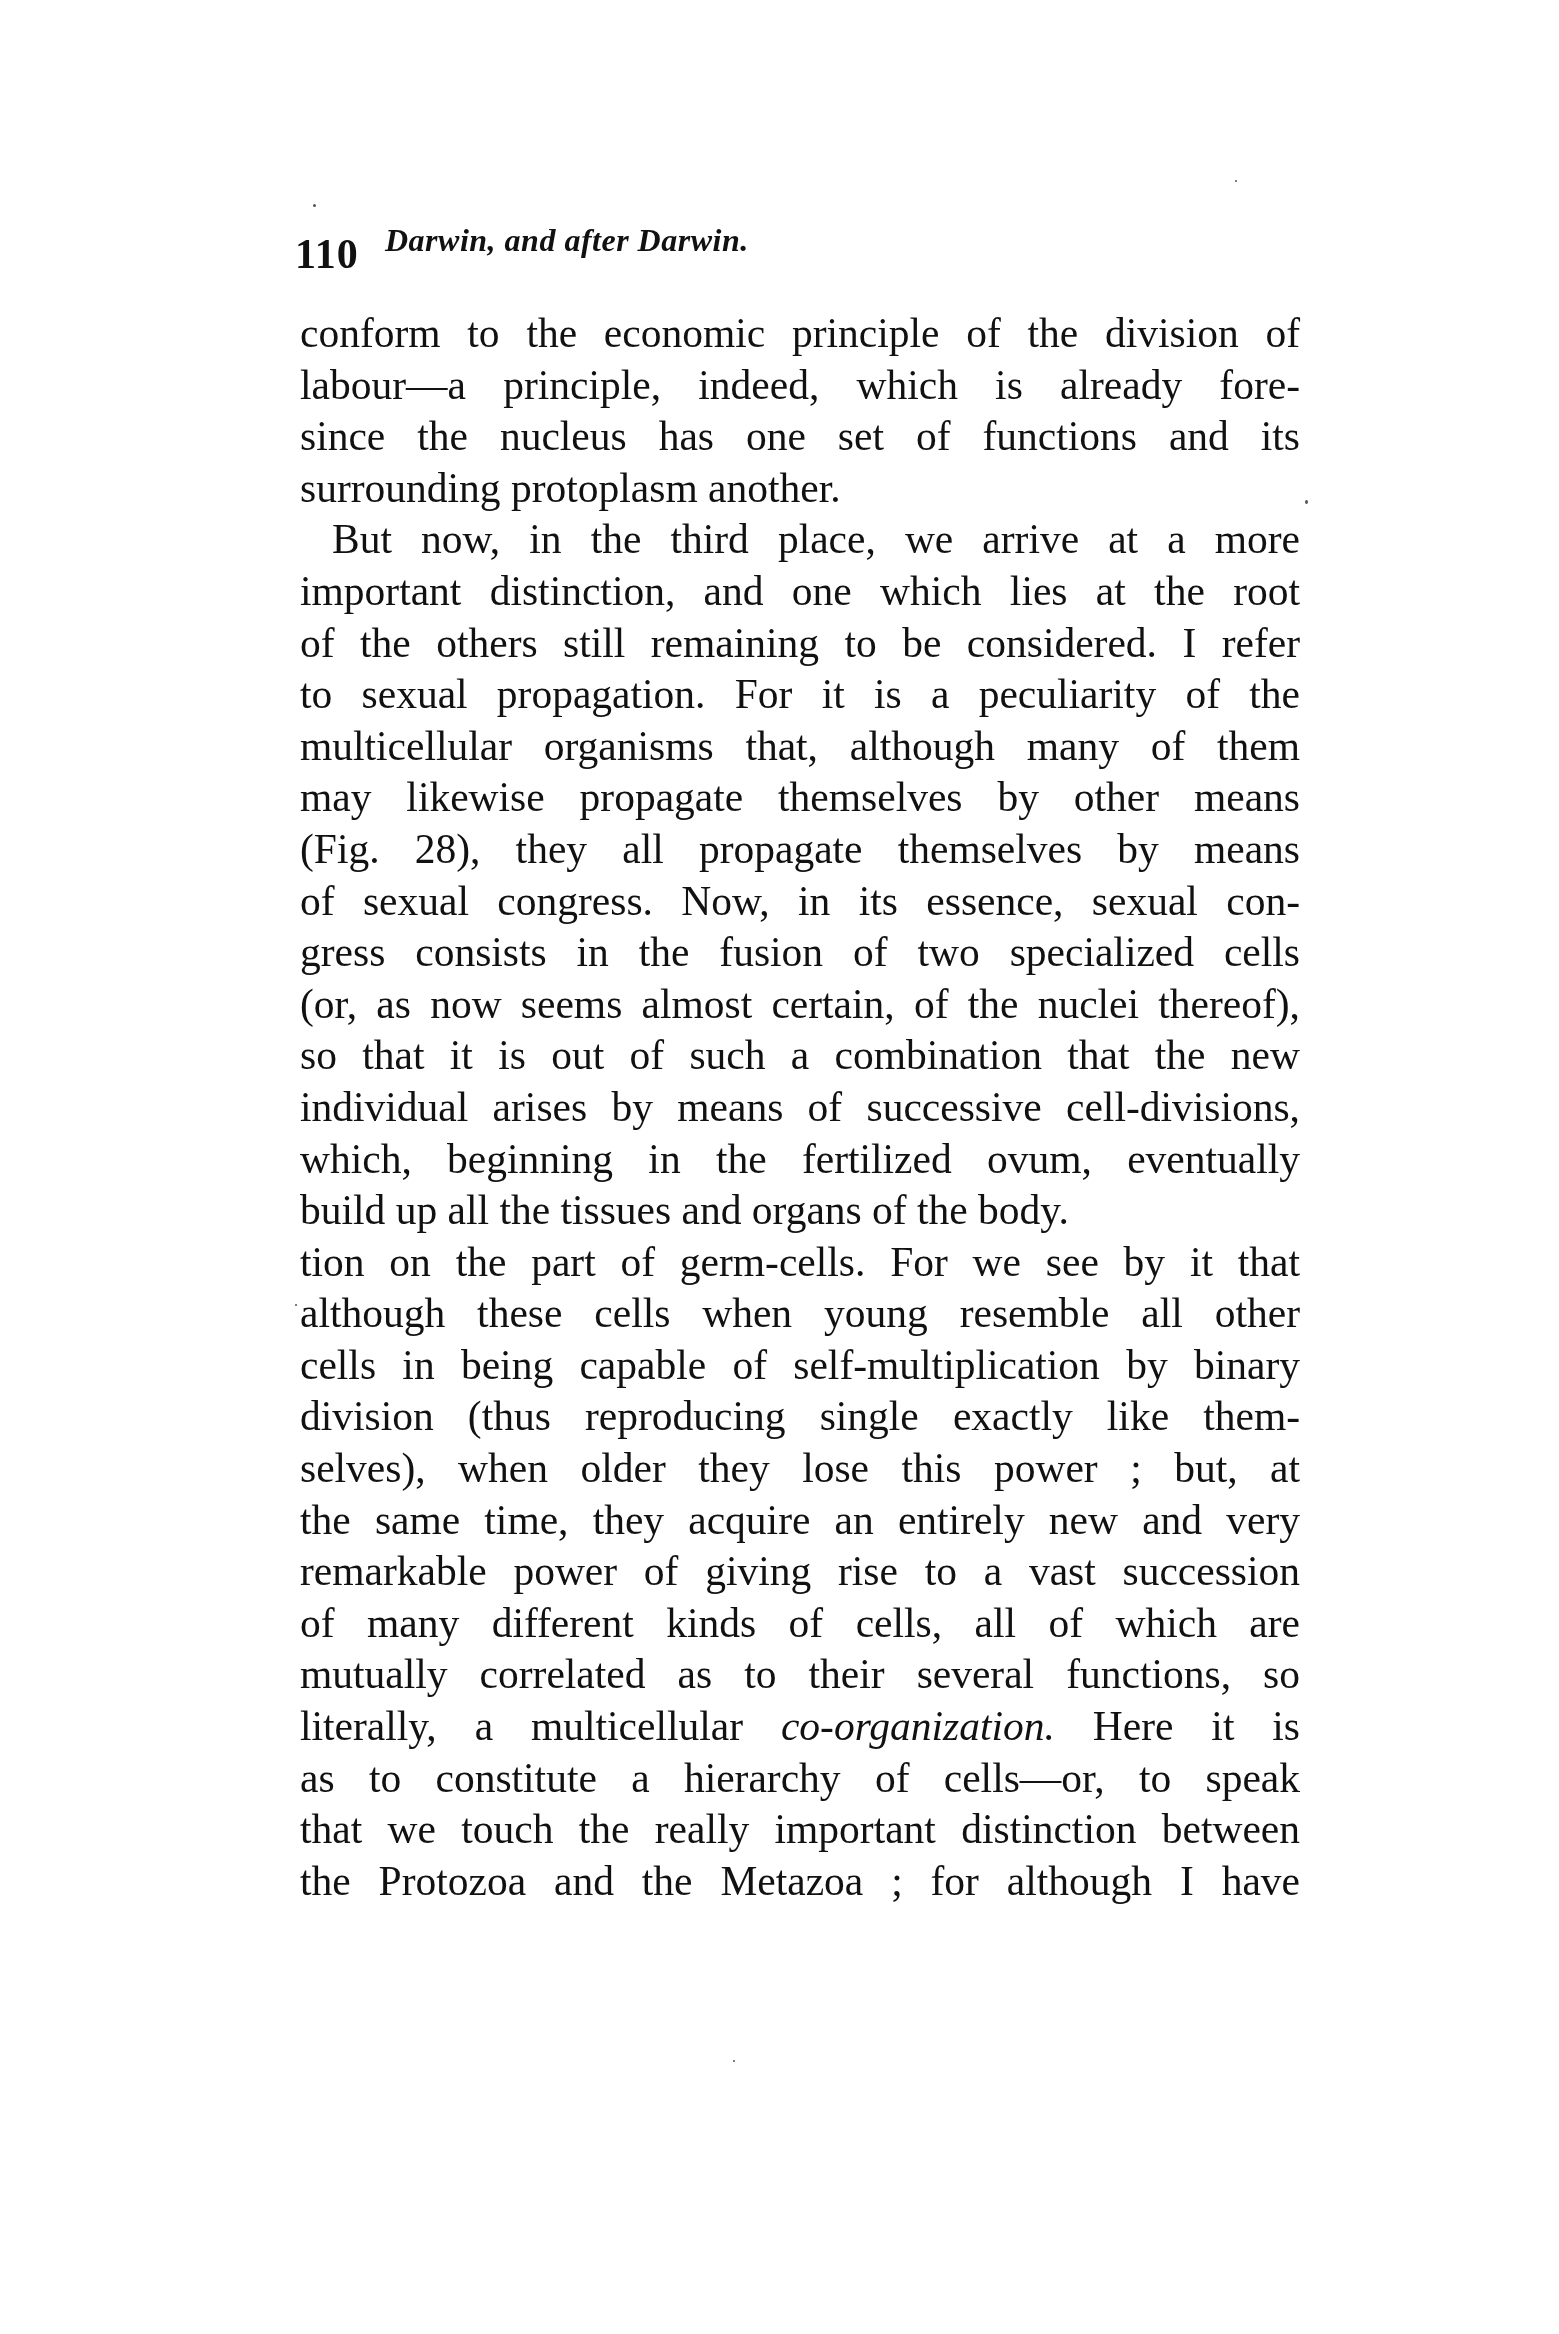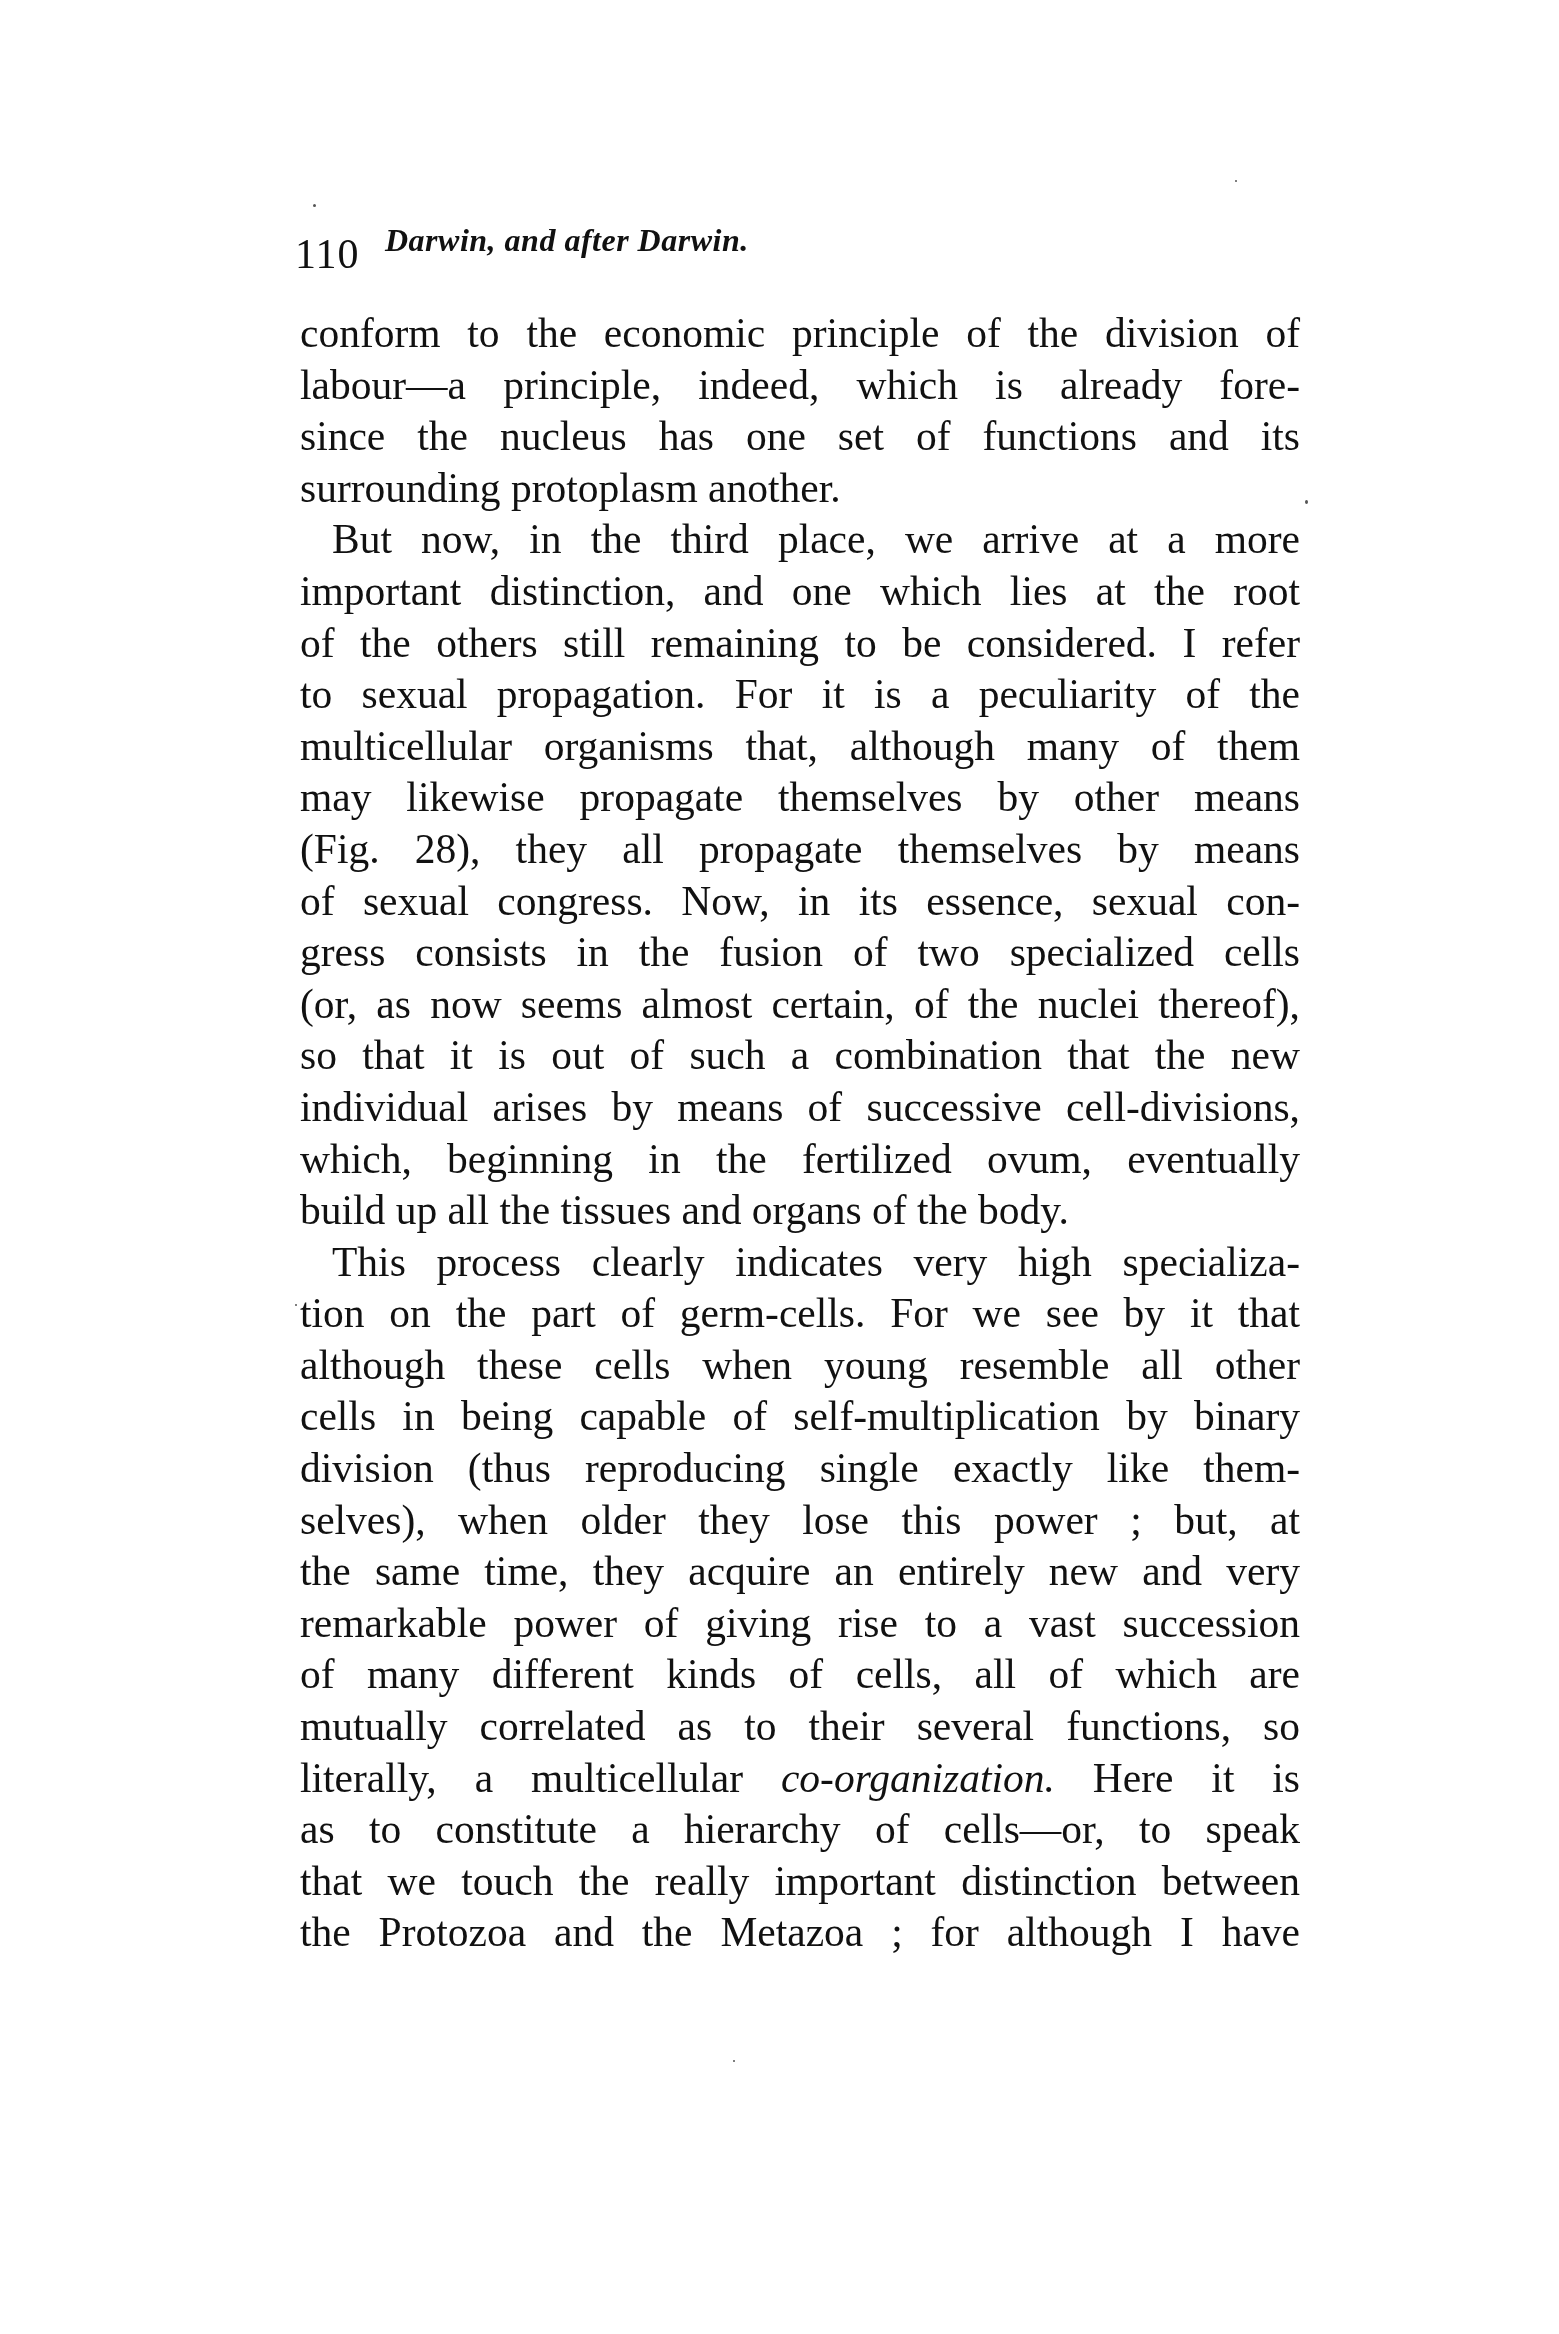--- a/index.html
+++ b/index.html
@@ -29,20 +29,21 @@
       width: 1000px;
       height: 60px;
       white-space: nowrap;
     }
     .page-number {
       position: absolute;
       left: 0;
       top: 8px;
       font-size: 42px;
       letter-spacing: 1px;
+      font-weight: bold;
     }
     .running-title {
       position: absolute;
       left: 90px;
       top: 0;
       font-size: 32px;
       font-style: italic;
       letter-spacing: 0.5px;
       font-weight: bold;
     }
@@ -101,21 +102,20 @@
     <span class="line">may likewise propagate themselves by other means</span>
     <span class="line">(Fig. 28), they all propagate themselves by means</span>
     <span class="line">of sexual congress.  Now, in its essence, sexual con-</span>
     <span class="line">gress consists in the fusion of two specialized cells</span>
     <span class="line">(or, as now seems almost certain, of the nuclei thereof),</span>
     <span class="line">so that it is out of such a combination that the new</span>
     <span class="line">individual arises by means of successive cell-divisions,</span>
     <span class="line">which, beginning in the fertilized ovum, eventually</span>
     <span class="line last">build up all the tissues and organs of the body.</span>
 
-    <span class="line indent">This process clearly indicates very high specializa-</span>
     <span class="line">tion on the part of germ-cells.  For we see by it that</span>
     <span class="line">although these cells when young resemble all other</span>
     <span class="line">cells in being capable of self-multiplication by binary</span>
     <span class="line">division (thus reproducing single exactly like them-</span>
     <span class="line">selves), when older they lose this power ; but, at</span>
     <span class="line">the same time, they acquire an entirely new and very</span>
     <span class="line">remarkable power of giving rise to a vast succession</span>
     <span class="line">of many different kinds of cells, all of which are</span>
     <span class="line">mutually correlated as to their several functions, so</span>
     <span class="line"><span>literally, a multicellular </span><span class="it">co-organization.</span><span>  Here it is</span></span>

